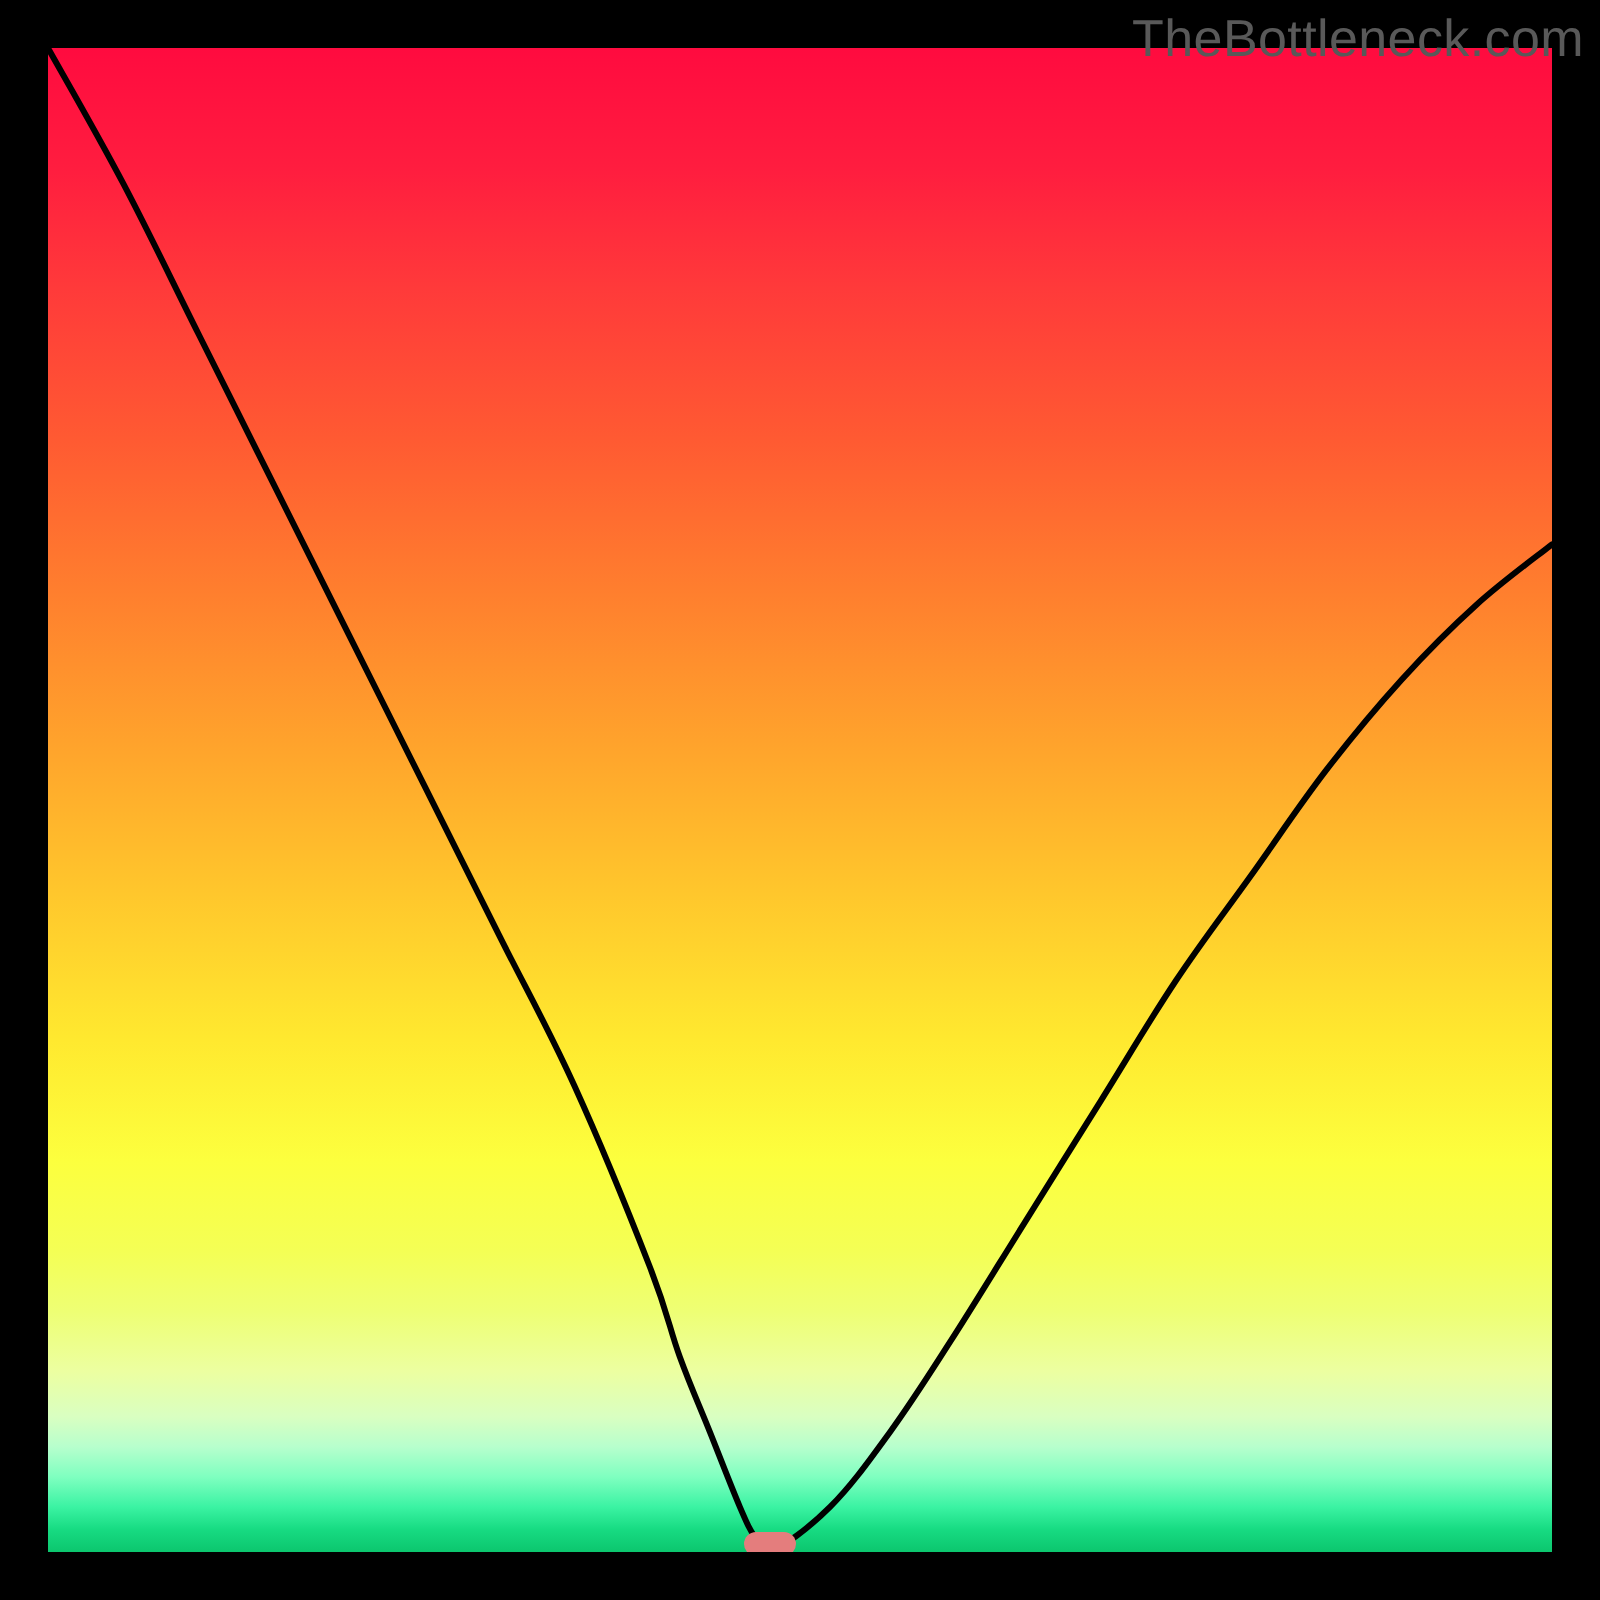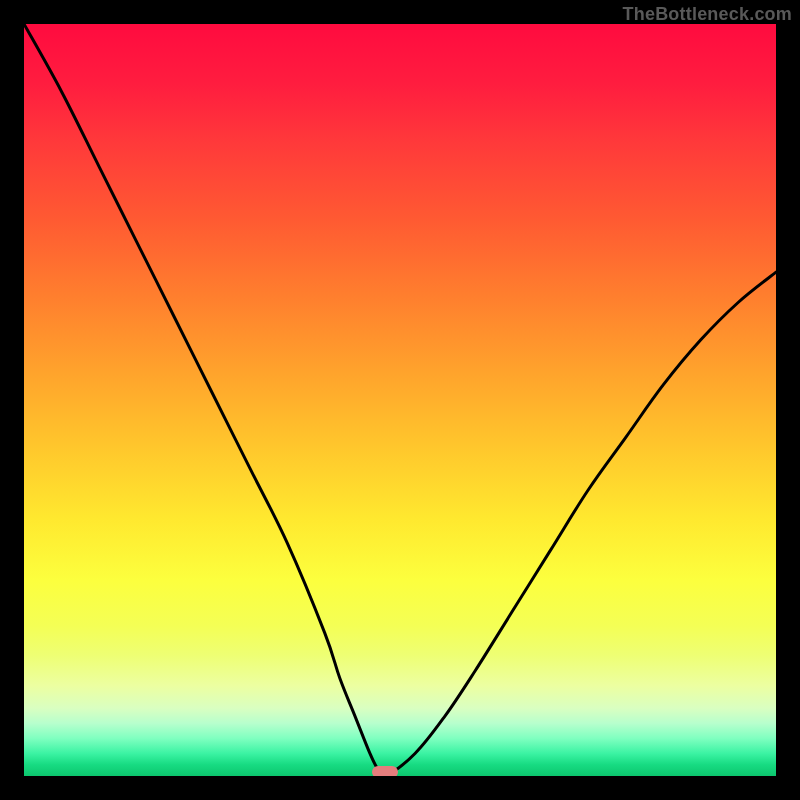--- a/index.html
+++ b/index.html
@@ -48,22 +48,22 @@
       #3bf3a3 97%,
       #17db82 98.5%,
       #0cc66e 100%
     );
   }
   .credit {
     position: absolute;
     top: 4px;
     right: 8px;
     color: #595959;
-    font-size: 18px;
-    font-weight: 700;
+    font-size: 26px;
+    font-weight: 400;
     letter-spacing: 0.2px;
     user-select: none;
   }
   svg.curve {
     position: absolute;
     inset: 0;
     width: 100%;
     height: 100%;
     overflow: visible;
   }

